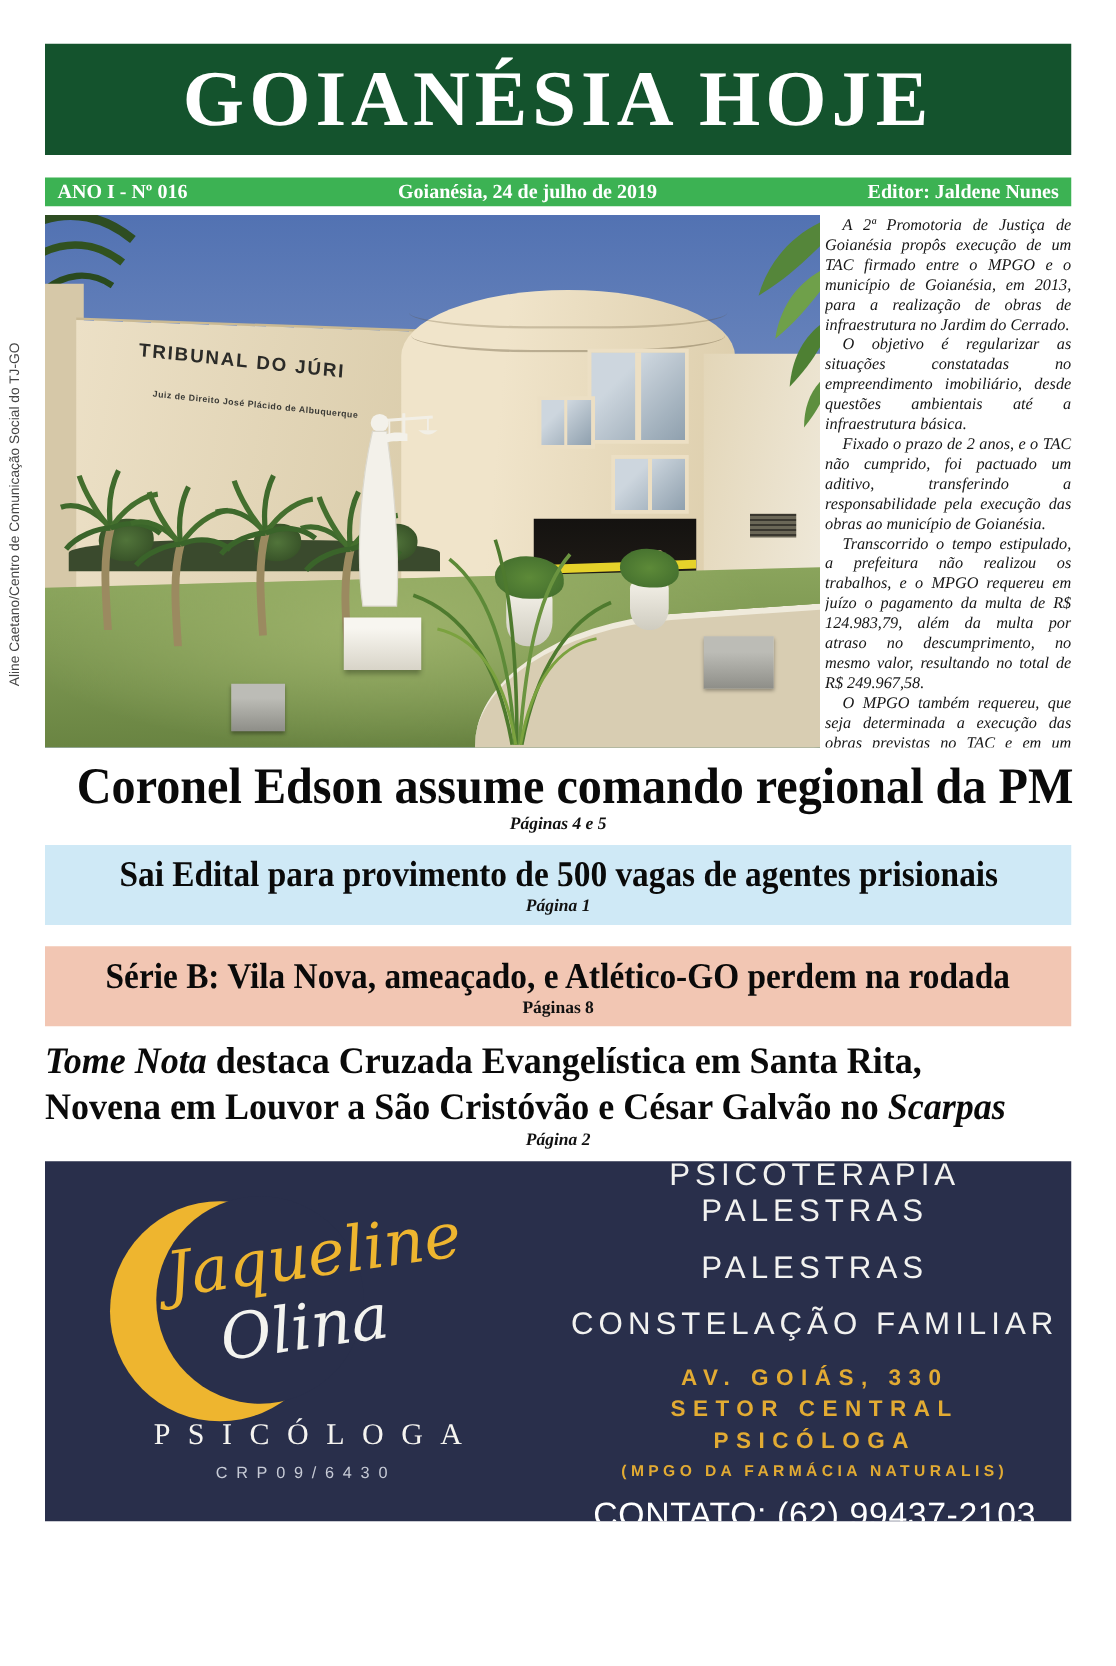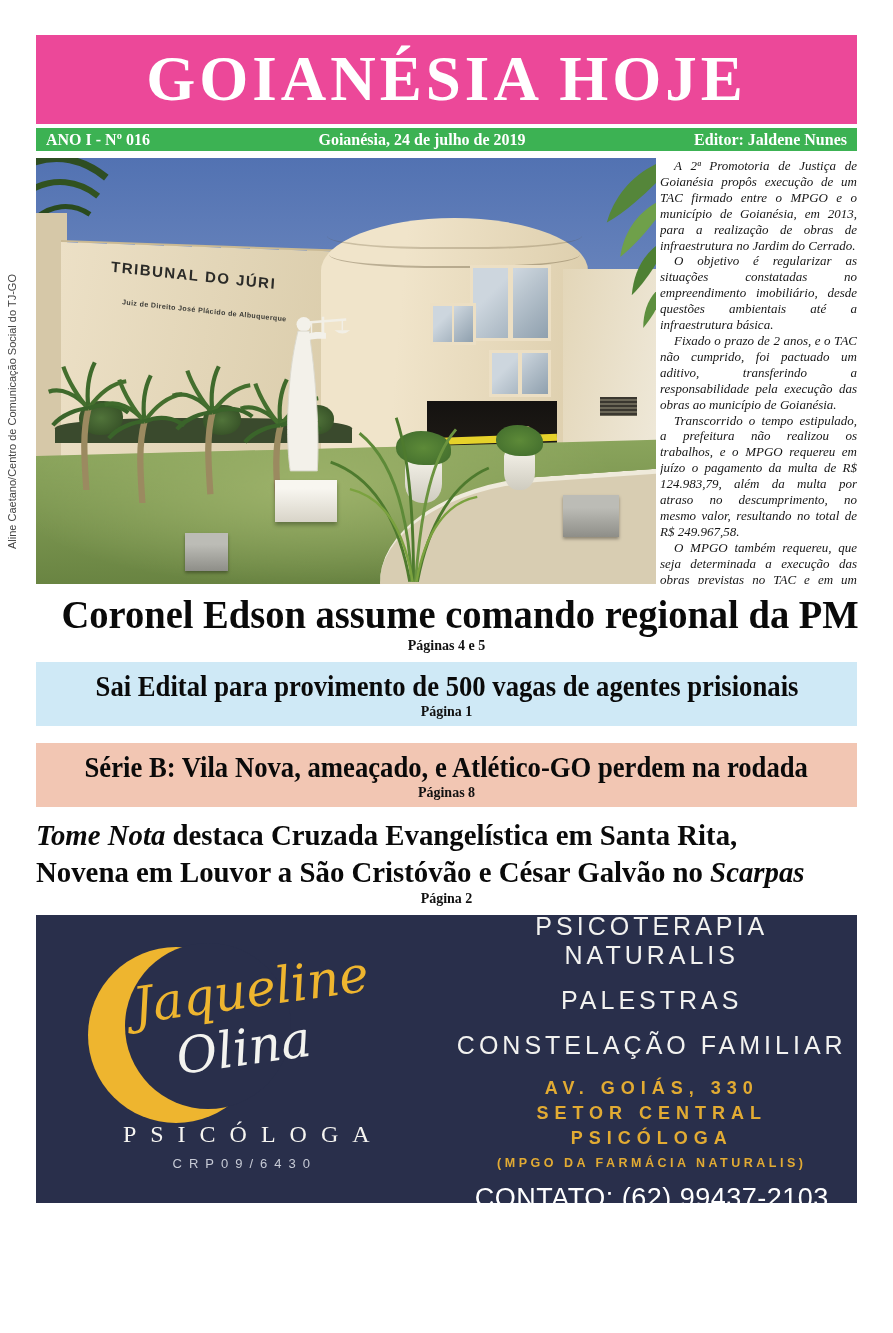--- a/index.html
+++ b/index.html
@@ -1,23 +1,23 @@
 <!DOCTYPE html>
 <html lang="pt-BR"><head>
 <meta charset="utf-8">
 <style>
   * { margin:0; padding:0; box-sizing:border-box; }
   body { background:#ffffff; font-family:"Liberation Serif", serif; }
   .page { position:relative; width:893px; height:1333px; background:#fff; overflow:hidden; }
   .content { margin:0 36px; }
 
   
-  .masthead { margin-top:35px; height:89px; background:#ec4899; display:flex; align-items:center; justify-content:center; }
+  .masthead { margin-top:35px; height:89px; background:#14532d; display:flex; align-items:center; justify-content:center; }
   .masthead h1 { color:#fff; font-size:63px; font-weight:bold; letter-spacing:4px; font-family:"Liberation Serif", serif; }
-  .infobar { margin-top:4px; height:23px; background:#3cb253; display:flex; align-items:center; justify-content:space-between; padding:0 10px; color:#fff; font-size:16px; font-weight:bold; }
+  .infobar { margin-top:18px; height:23px; background:#3cb253; display:flex; align-items:center; justify-content:space-between; padding:0 10px; color:#fff; font-size:16px; font-weight:bold; }
 
   
   .headline1 { margin-top:9px; }
   .headline1 .hl-line { white-space:nowrap; font-weight:bold; font-size:44px; line-height:46px; color:#0a0a0a; transform:scaleX(0.92); transform-origin:left center; letter-spacing:-0.5px; }
 
   
   .story { margin-top:7px; display:flex; gap:4px; height:426px; }
   .photo-credit { position:absolute; left:6px; top:262px; height:300px; width:20px;
     writing-mode:vertical-rl; transform:rotate(180deg); text-align:center;
     font-family:"Liberation Sans", sans-serif; font-size:11px; color:#444; }
@@ -74,21 +74,21 @@
   .cube1 { left:24%; top:88%; width:7%; height:9%; }
   .cube2 { left:85%; top:79%; width:9%; height:10%; }
 
   
   .article { flex:1; overflow:hidden; font-style:italic; font-size:13px; line-height:15.9px; color:#161616; text-align:justify; }
   .article p { text-indent:14px; hyphens:auto; }
 
   
   .headline2 { margin-top:7px; text-align:center; }
   .headline2 .hl-line { display:inline-block; white-space:nowrap; font-weight:bold; font-size:41px; line-height:46px; color:#0a0a0a; transform:scaleX(0.94); transform-origin:center; }
-  .pageref { text-align:center; font-size:14px; font-weight:bold; line-height:17px; color:#111; }
+  .pageref { text-align:center; font-size:14px; font-weight:bold; font-style:italic; line-height:17px; color:#111; }
   .pageref.upright { font-style:normal; }
 
   
   .band { margin-top:7px; padding:8px 0 6px 0; text-align:center; }
   .band .band-headline { display:inline-block; white-space:nowrap; font-weight:bold; font-size:29px; line-height:33px; color:#0a0a0a; transform:scaleX(0.92); transform-origin:center; }
   .band-blue { background:#cfe9f6; margin-top:8px; }
   .band-pink { background:#f2c6b3; margin-top:17px; }
 
   
   .tome { margin-top:9px; }
@@ -269,21 +269,21 @@
         <div class="logo-box">
           <div class="abs moon-outer"></div>
           <div class="abs moon-inner"></div>
           <div class="abs name-first">Jaqueline</div>
           <div class="abs name-last">Olina</div>
         </div>
         <div class="profession">PSICÓLOGA</div>
         <div class="license">CRP09/6430</div>
       </div>
       <div class="ad-right">
-        <div class="service">PSICOTERAPIA NATURALIS</div>
+        <div class="service">PSICOTERAPIA PALESTRAS</div>
         <div class="service">PALESTRAS</div>
         <div class="service">CONSTELAÇÃO FAMILIAR</div>
         <div class="addr-block">
           <div class="addr">AV. GOIÁS, 330</div>
           <div class="addr">SETOR CENTRAL</div>
           <div class="addr">PSICÓLOGA</div>
         </div>
         <div class="addr-note">(MPGO DA FARMÁCIA NATURALIS)</div>
         <div class="contact">CONTATO: (62) 99437-2103</div>
       </div>

